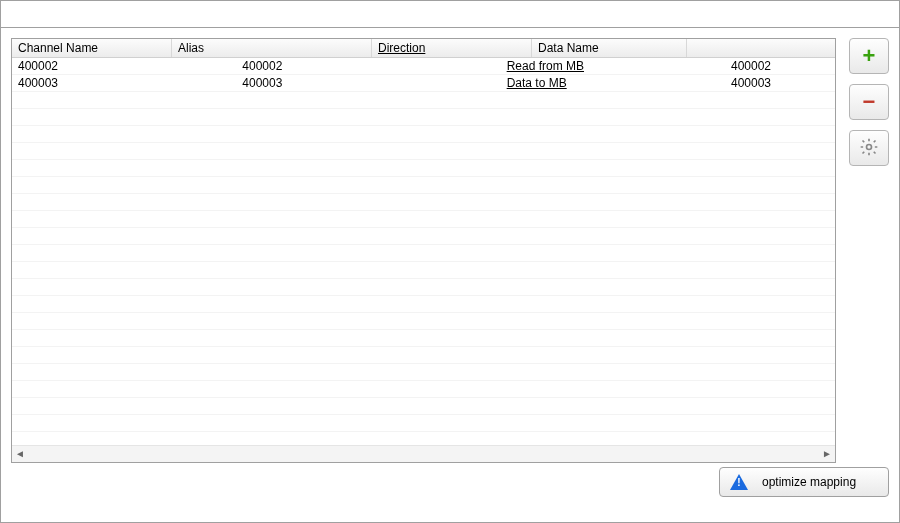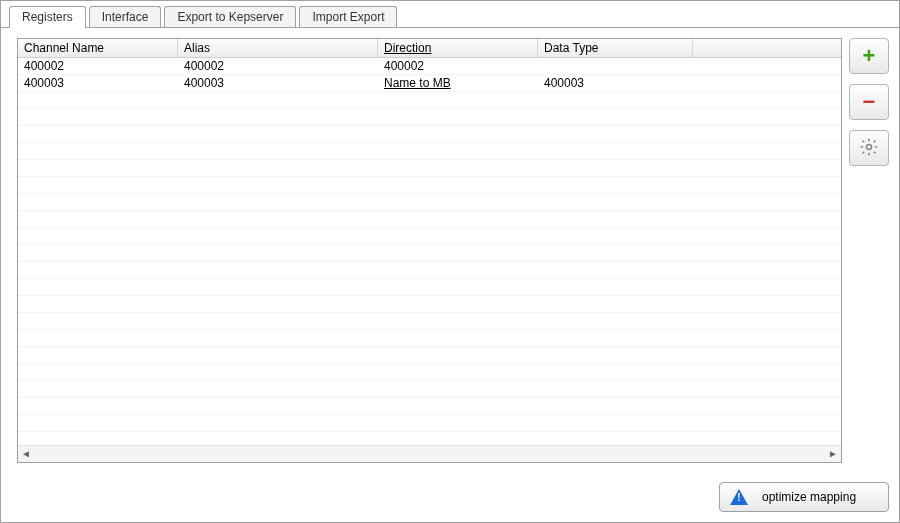--- a/index.html
+++ b/index.html
@@ -47,21 +47,21 @@
     left: 0;
     right: 0;
     bottom: 0;
     border-top: 1px solid #a0a0a0;
     background: #fff;
   }
   
   .table-wrap {
     position: absolute;
     top: 10px;
-    left: 16px;
+    left: 10px;
     width: 825px;
     height: 425px;
     border: 1px solid #a0a0a0;
     box-sizing: border-box;
     background: #fff;
     display: flex;
     flex-direction: column;
   }
   .grid-header {
     display: flex;
@@ -92,20 +92,21 @@
   }
   .grid-rows {
     position: absolute;
     top: 0; left: 0; right: 0;
   }
   .row {
     display: flex;
     height: 16px;
     line-height: 16px;
     border-bottom: 1px solid #f3f3f3;
+    justify-content: space-between;
   }
   .cell {
     padding: 0 6px;
     box-sizing: border-box;
     white-space: nowrap;
     overflow: hidden;
     font-size: 12px;
   }
   .hscroll {
     height: 16px;
@@ -145,21 +146,21 @@
     cursor: default;
   }
   .icon-plus { color: #39a20f; font-size: 22px; font-weight: bold; line-height: 1; }
   .icon-minus { color: #c0392b; font-size: 22px; font-weight: bold; line-height: 1; }
   .icon-gear { color: #888; }
 
   
   .optimize-btn {
     position: absolute;
     right: 10px;
-    bottom: 10px;
+    bottom: 25px;
     width: 170px;
     height: 30px;
     border: 1px solid #a0a0a0;
     border-radius: 4px;
     background: linear-gradient(#fefefe,#e9e9e9);
     display: flex;
     align-items: center;
     gap: 14px;
     padding: 0 14px 0 10px;
     box-sizing: border-box;
@@ -182,50 +183,45 @@
     font-size: 10px;
     font-weight: bold;
     text-align: center;
   }
 </style>
 </head>
 <body>
 
 <div class="window">
 
-  <div class="tab-strip">
-    <div class="tab active">Registers</div>
-    <div class="tab">Interface</div>
-    <div class="tab">Export to Kepserver</div>
-    <div class="tab">Import Export</div>
-  </div>
 
   <div class="tab-panel">
 
     <div class="table-wrap">
 
       <div class="grid-header">
         <div class="hcell col-ch">Channel Name</div>
         <div class="hcell col-alias">Alias</div>
         <div class="hcell col-dir">Direction</div>
-        <div class="hcell col-type">Data Type</div>
+        <div class="hcell col-type">Data Name</div>
         <div class="hcell col-scroll"></div>
       </div>
 
       <div class="grid-body">
         <div class="grid-rows" id="grid-rows">
             <div class="row">
               <div class="cell col-ch">400002</div>
               <div class="cell col-alias">400002</div>
+              <div class="cell col-dir">Read from MB</div>
               <div class="cell col-tag">400002</div>
             </div>
             <div class="row">
               <div class="cell col-ch">400003</div>
               <div class="cell col-alias">400003</div>
-              <div class="cell col-dir">Name to MB</div>
+              <div class="cell col-dir">Data to MB</div>
               <div class="cell col-tag">400003</div>
             </div>
             <div class="row">
               <div class="cell col-ch"></div>
               <div class="cell col-alias"></div>
               <div class="cell col-dir"></div>
               <div class="cell col-type"></div>
               <div class="cell col-tag"></div>
             </div>
             <div class="row">

